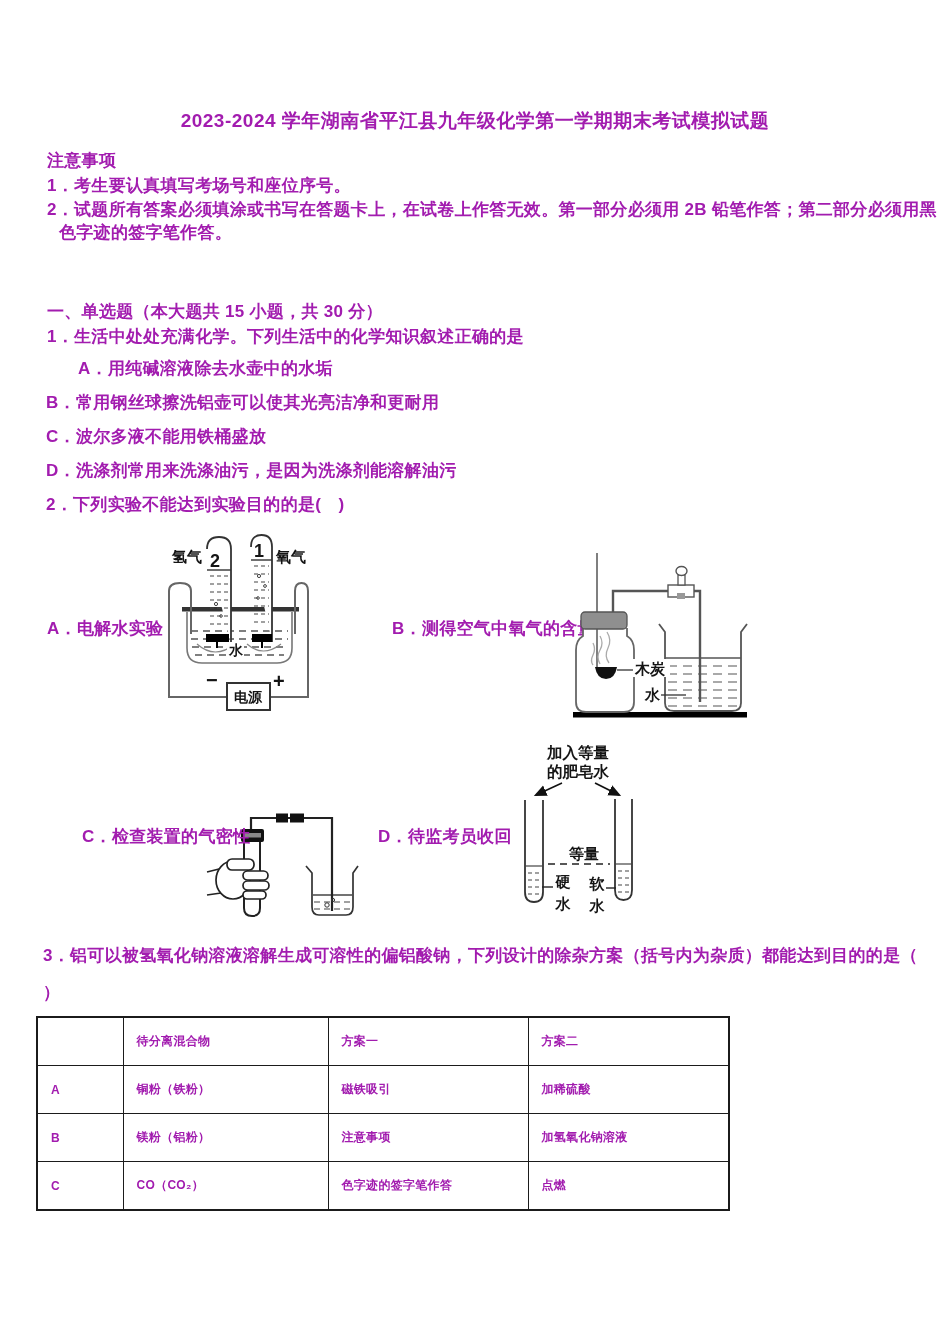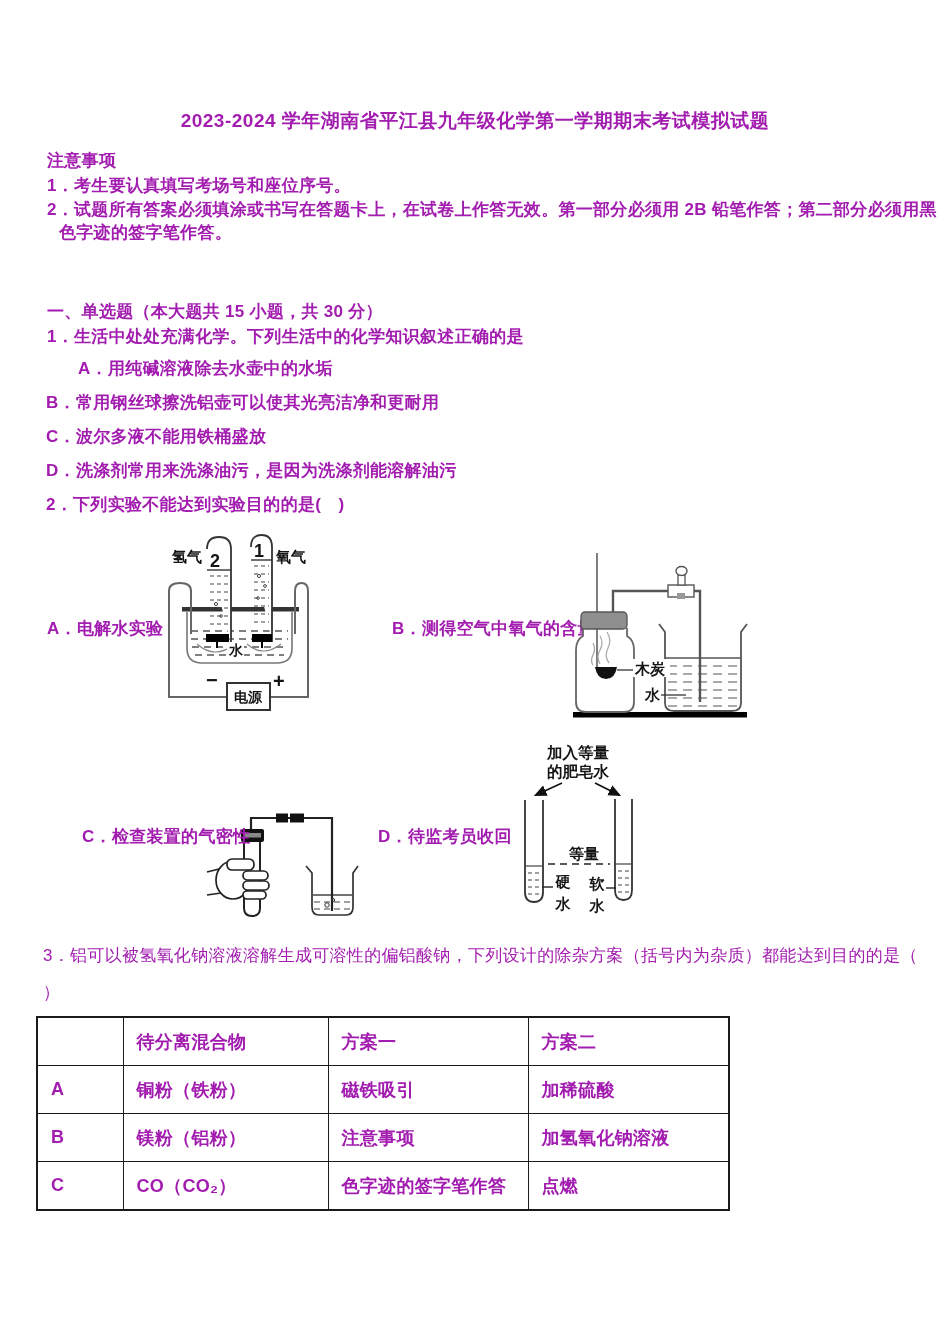--- a/index.html
+++ b/index.html
@@ -1,25 +1,25 @@
 <!DOCTYPE html>
 <html><head>
 <meta charset="utf-8">
 <style>
   html,body{margin:0;padding:0;background:#ffffff;}
   .page{position:relative;width:950px;height:1344px;background:#fff;overflow:hidden;
         font-family:"Liberation Sans",sans-serif;color:#a21caf;}
   .t{position:absolute;white-space:nowrap;font-size:17px;font-weight:600;
      letter-spacing:.3px;line-height:19px;}
   .title{left:0;top:111px;width:950px;text-align:center;font-size:19px;font-weight:700;letter-spacing:.5px;}
-  .light{font-weight:400;}
+  .light{font-weight:700;}
   .dsvg{position:absolute;}
   table.q3{position:absolute;left:36px;top:1016px;border-collapse:collapse;table-layout:fixed;
            border:2px solid #1b1b1b;}
-  table.q3 td{border:1px solid #1b1b1b;height:47px;padding:0 4px 0 13px;font-size:18px;
+  table.q3 td{border:1px solid #1b1b1b;height:47px;padding:0 4px 0 13px;font-size:12px;
               font-weight:700;vertical-align:middle;letter-spacing:.3px;}
   svg text{font-family:"Liberation Sans",sans-serif;fill:#141414;font-weight:600;}
 </style>
 </head>
 <body>
 
 <div class="page">
 
   <div class="t title">2023-2024 学年湖南省平江县九年级化学第一学期期末考试模拟试题</div>
 

